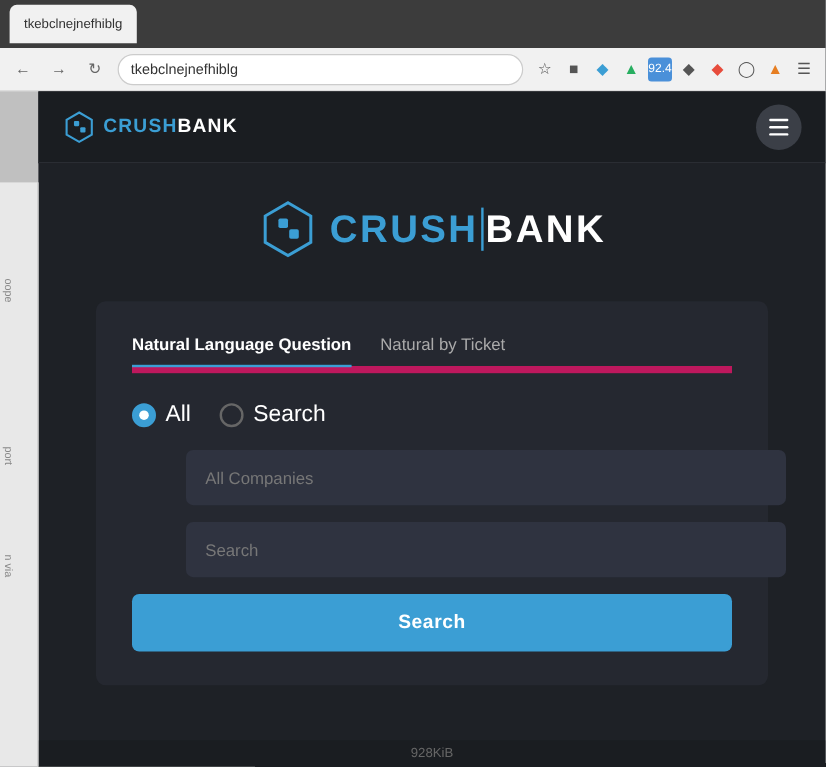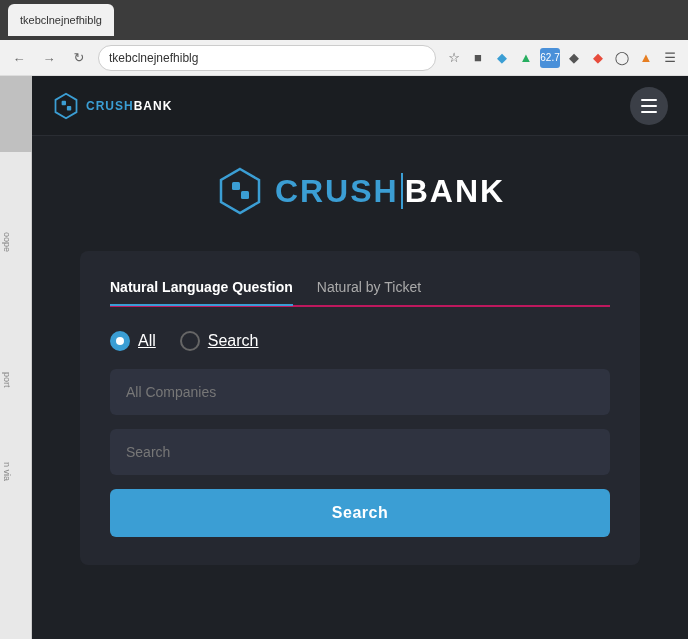--- a/index.html
+++ b/index.html
@@ -136,21 +136,21 @@
       align-items: center;
       gap: 6px;
     }
 
     .logo-icon-small {
       width: 28px;
       height: 28px;
     }
 
     .logo-text-small {
-      font-size: 12px;
+      font-size: 16px;
       font-weight: 600;
       color: white;
       letter-spacing: 1px;
     }
 
     .logo-text-small span {
       color: #3b9ed4;
     }
 
     .menu-btn {
@@ -217,21 +217,21 @@
       padding: 28px 30px;
       width: 100%;
       max-width: 560px;
     }
 
     
     .tabs {
       display: flex;
       gap: 24px;
       margin-bottom: 24px;
-      border-bottom: 2px solid #be185d;
+      border-bottom: 6px solid #be185d;
     }
 
     .tab {
       padding-bottom: 10px;
       font-size: 14px;
       color: #aaa;
       cursor: pointer;
       position: relative;
     }
 
@@ -286,37 +286,37 @@
       border-radius: 50%;
       background: white;
     }
 
     .radio-circle.unchecked {
       background: transparent;
       border: 2px solid #666;
     }
 
     .radio-label {
-      font-size: 16px;
+      font-size: 19px;
       color: white;
-      text-decoration: underline;
     }
 
     
     .input-field {
       width: 100%;
       background: #2f3340;
       border: none;
       border-radius: 6px;
       height: 46px;
       padding: 0 16px;
       font-size: 14px;
       color: #aaa;
       margin-bottom: 14px;
       outline: none;
+      margin-left: 45px;
     }
 
     .input-field::placeholder {
       color: #777;
     }
 
     
     .search-btn {
       width: 100%;
       height: 48px;
@@ -355,21 +355,21 @@
   <div class="browser-btn">→</div>
   <div class="browser-btn">↻</div>
   <div class="url-bar">
     <span>tkebclnejnefhiblg</span>
   </div>
   <div class="toolbar-icons">
     <div class="toolbar-icon">☆</div>
     <div class="toolbar-icon">■</div>
     <div class="toolbar-icon" style="color:#3b9ed4;">◆</div>
     <div class="toolbar-icon" style="color:#27ae60;">▲</div>
-    <div class="toolbar-icon" style="background:#4a90d9;color:white;border-radius:3px;font-size:10px;padding:1px 3px;">62.7</div>
+    <div class="toolbar-icon" style="background:#4a90d9;color:white;border-radius:3px;font-size:10px;padding:1px 3px;">92.4</div>
     <div class="toolbar-icon">◆</div>
     <div class="toolbar-icon" style="color:#e74c3c;">◆</div>
     <div class="toolbar-icon">◯</div>
     <div class="toolbar-icon" style="color:#e67e22;">▲</div>
     <div class="toolbar-icon">☰</div>
   </div>
 </div>
 
 <div class="browser-content">
 
@@ -445,15 +445,18 @@
         <input class="input-field" type="text" placeholder="Search" style="">
 
         
         <button class="search-btn">
           <span>Search</span>
         </button>
 
       </div>
     </div>
 
+    <div class="footer-bar">
+      <span>928KiB</span>
+    </div>
 
   </div>
 </div>
 
 </body></html>

